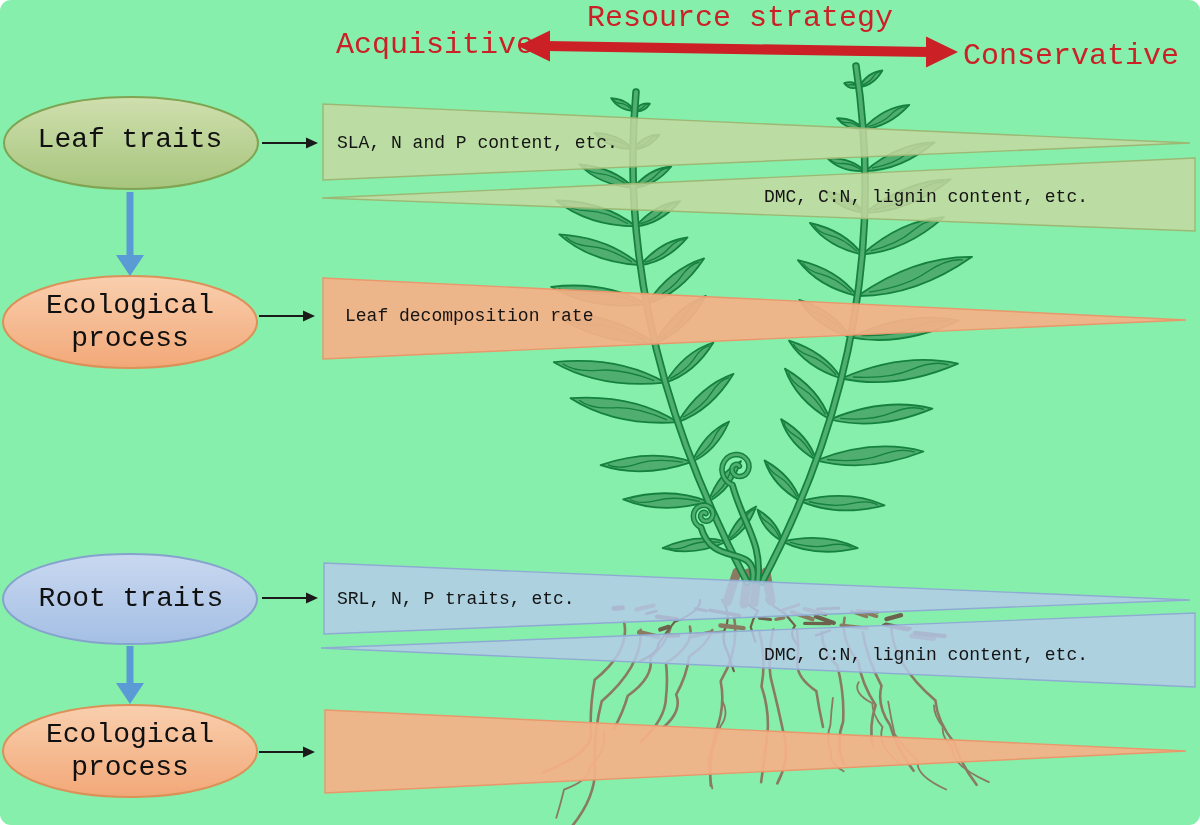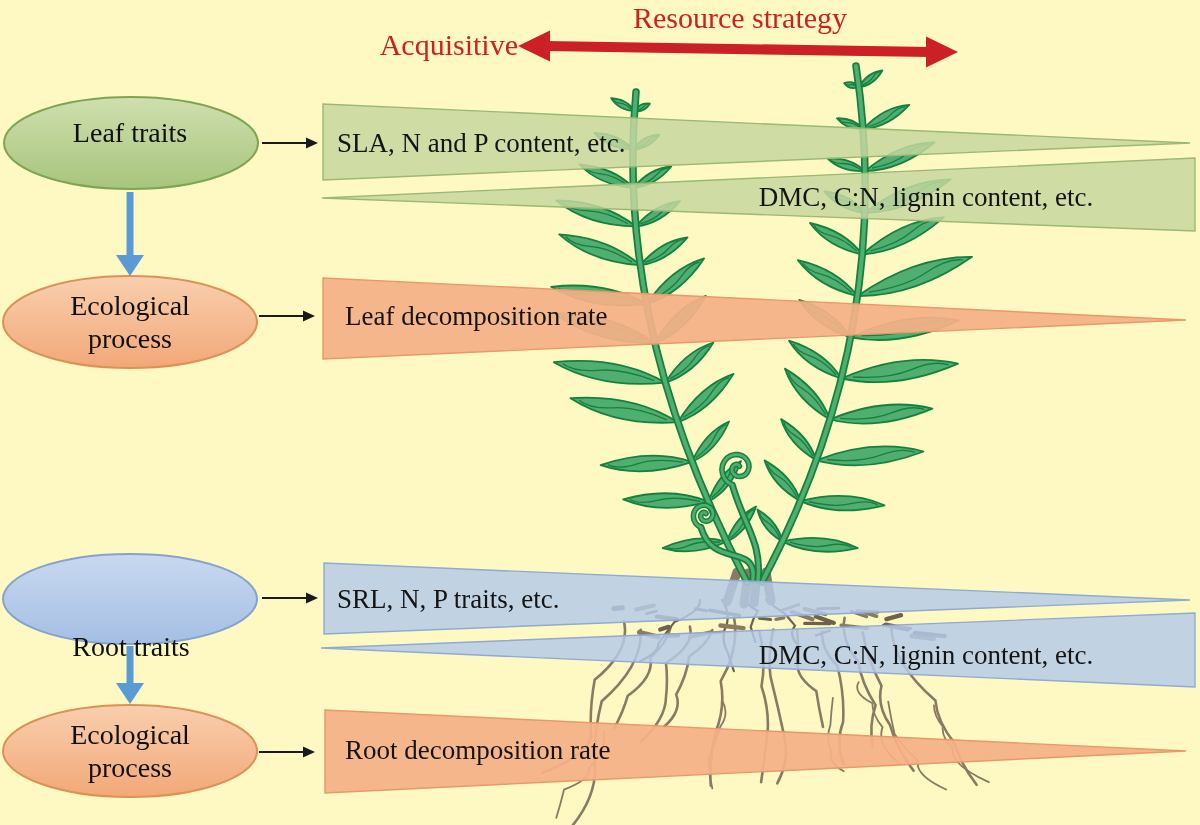--- a/index.html
+++ b/index.html
@@ -1,19 +1,19 @@
 <!DOCTYPE html>
 <html><head>
 <meta charset="utf-8">
 <style>
   html,body{margin:0;padding:0;background:#fff;}
-  .stage{position:relative;width:1200px;height:825px;background:#fef9c3;overflow:hidden;
-         font-family:Liberation Serif, serif;}
+  .stage{position:relative;width:1200px;height:825px;background:#86efac;overflow:hidden;
+         font-family:Liberation Mono, monospace;border-radius:11px;}
   .stage svg{position:absolute;left:0;top:0;}
-  .lbl{position:absolute;white-space:nowrap;color:#141414;font-size:27px;line-height:32px;}
+  .lbl{position:absolute;white-space:nowrap;color:#141414;font-size:18px;line-height:32px;}
   .lbl.right{text-align:center;}
   .node-lbl{position:absolute;color:#101010;font-size:28px;line-height:33px;text-align:center;}
   .hdr{position:absolute;color:#cb2026;font-size:30px;line-height:34px;white-space:nowrap;}
   .hdr.center{text-align:center;}
   .hdr.rightalign{text-align:right;}
 </style>
 </head>
 <body>
 
 <div class="stage">
@@ -250,31 +250,31 @@
       </g>
       <g stroke="#1a1a1a">
         <line x1="259" y1="752" x2="303" y2="752" stroke-width="1.8"></line>
         <polygon points="303,746.5 303,757.5 315,752" fill="#1a1a1a" stroke="none"></polygon>
       </g>
     </g>
   </svg>
 
   <div class="hdr center" style="left:490px;top:1px;width:500px;">Resource strategy</div>
   <div class="hdr rightalign" style="left:336px;top:28px;width:182px;">Acquisitive</div>
+  <div class="hdr" style="left:963px;top:39px;">Conservative</div>
 
   <div class="lbl" style="left:337px;top:127px;">SLA, N and P content, etc.</div>
   <div class="lbl right" style="left:676px;top:181px;width:500px;">DMC, C:N, lignin content, etc.</div>
   <div class="lbl" style="left:345px;top:300px;">Leaf decomposition rate</div>
   <div class="lbl" style="left:337px;top:583px;">SRL, N, P traits, etc.</div>
   <div class="lbl right" style="left:676px;top:639px;width:500px;">DMC, C:N, lignin content, etc.</div>
-  <div class="lbl" style="left:345px;top:734px;">Root decomposition rate</div>
-
-  <div class="node-lbl" style="left:4px;top:116px;width:252px;">Leaf traits</div>
+
+  <div class="node-lbl" style="left:4px;top:123px;width:252px;">Leaf traits</div>
   <div class="node-lbl" style="left:4px;top:289px;width:252px;">
     <div>Ecological</div>
     <div>process</div>
   </div>
-  <div class="node-lbl" style="left:4px;top:582px;width:254px;margin-top:48px;">Root traits</div>
+  <div class="node-lbl" style="left:4px;top:582px;width:254px;">Root traits</div>
   <div class="node-lbl" style="left:4px;top:718px;width:252px;">
     <div>Ecological</div>
     <div>process</div>
   </div>
 </div>
 
 </body></html>

